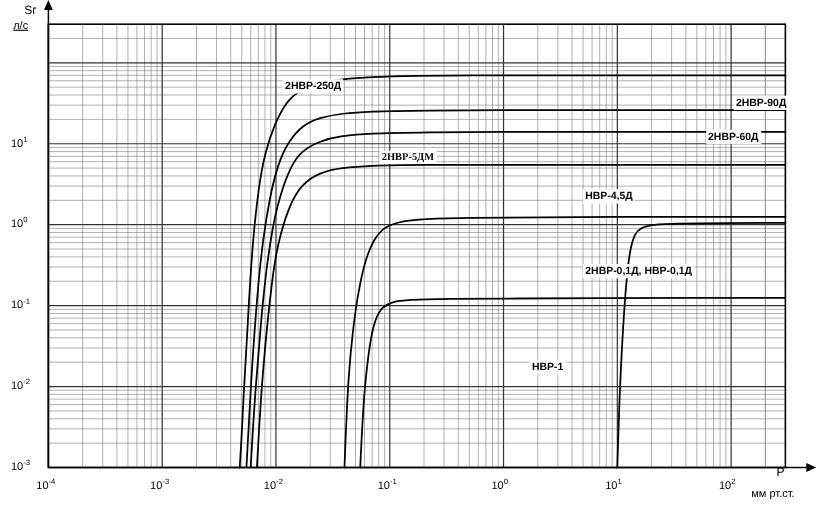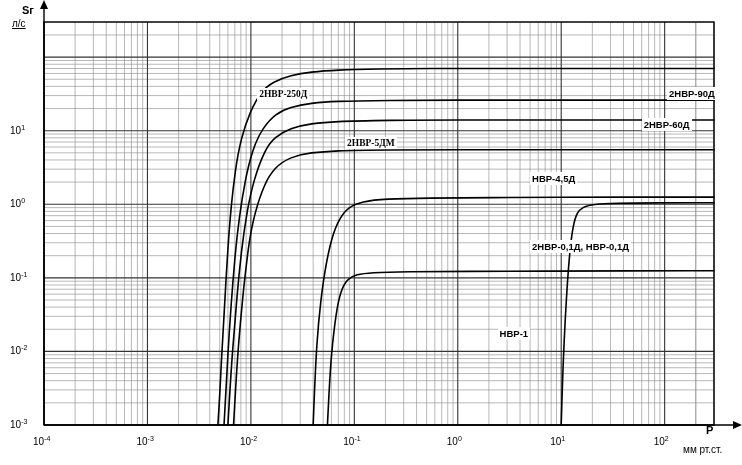--- a/index.html
+++ b/index.html
@@ -18,21 +18,21 @@
     overflow: hidden;
   }
   #plot-svg {
     position: absolute;
     left: 0;
     top: 0;
   }
   .axis-title {
     position: absolute;
     font-size: 11px;
-    font-weight: bold;
+    font-weight: normal;
     color: #000;
     white-space: nowrap;
     line-height: 1.15;
   }
   .tick-label {
     position: absolute;
     font-size: 10px;
     color: #000;
     white-space: nowrap;
   }
@@ -207,22 +207,22 @@
       <div class="tick-label" style="left: 653.646px; top: 435px;"><span>10</span><sup>2</sup></div>
     </div>
   <div id="yticks">
       <div class="tick-label" style="left: 10px; top: 418px;"><span>10</span><sup>-3</sup></div>
       <div class="tick-label" style="left: 10px; top: 344.421px;"><span>10</span><sup>-2</sup></div>
       <div class="tick-label" style="left: 10px; top: 270.842px;"><span>10</span><sup>-1</sup></div>
       <div class="tick-label" style="left: 10px; top: 197.264px;"><span>10</span><sup>0</sup></div>
       <div class="tick-label" style="left: 10px; top: 123.685px;"><span>10</span><sup>1</sup></div>
     </div>
   <div id="curvelabels">
-      <div class="curve-label" style="left: 257.161px; top: 88px; font-family: Liberation Serif, serif;">2НВР-250Д</div>
+      <div class="curve-label" style="left: 257.161px; top: 72px;">2НВР-250Д</div>
       <div class="curve-label" style="left: 667px; top: 86.5165px;">2НВР-90Д</div>
       <div class="curve-label" style="left: 641.698px; top: 118px;">2НВР-60Д</div>
       <div class="curve-label" style="left: 345px; top: 137.45px; font-family: Liberation Serif, serif;">2НВР-5ДМ</div>
       <div class="curve-label" style="left: 530.066px; top: 172px;">НВР-4,5Д</div>
       <div class="curve-label" style="left: 530.066px; top: 240.309px; text-align: center;">2НВР-0,1Д, НВР-0,1Д</div>
-      <div class="curve-label" style="left: 481.602px; top: 327.465px; margin-left: 16px;">НВР-1</div>
+      <div class="curve-label" style="left: 481.602px; top: 327.465px;">НВР-1</div>
     </div>
 
 </div>
 
 </body></html>

